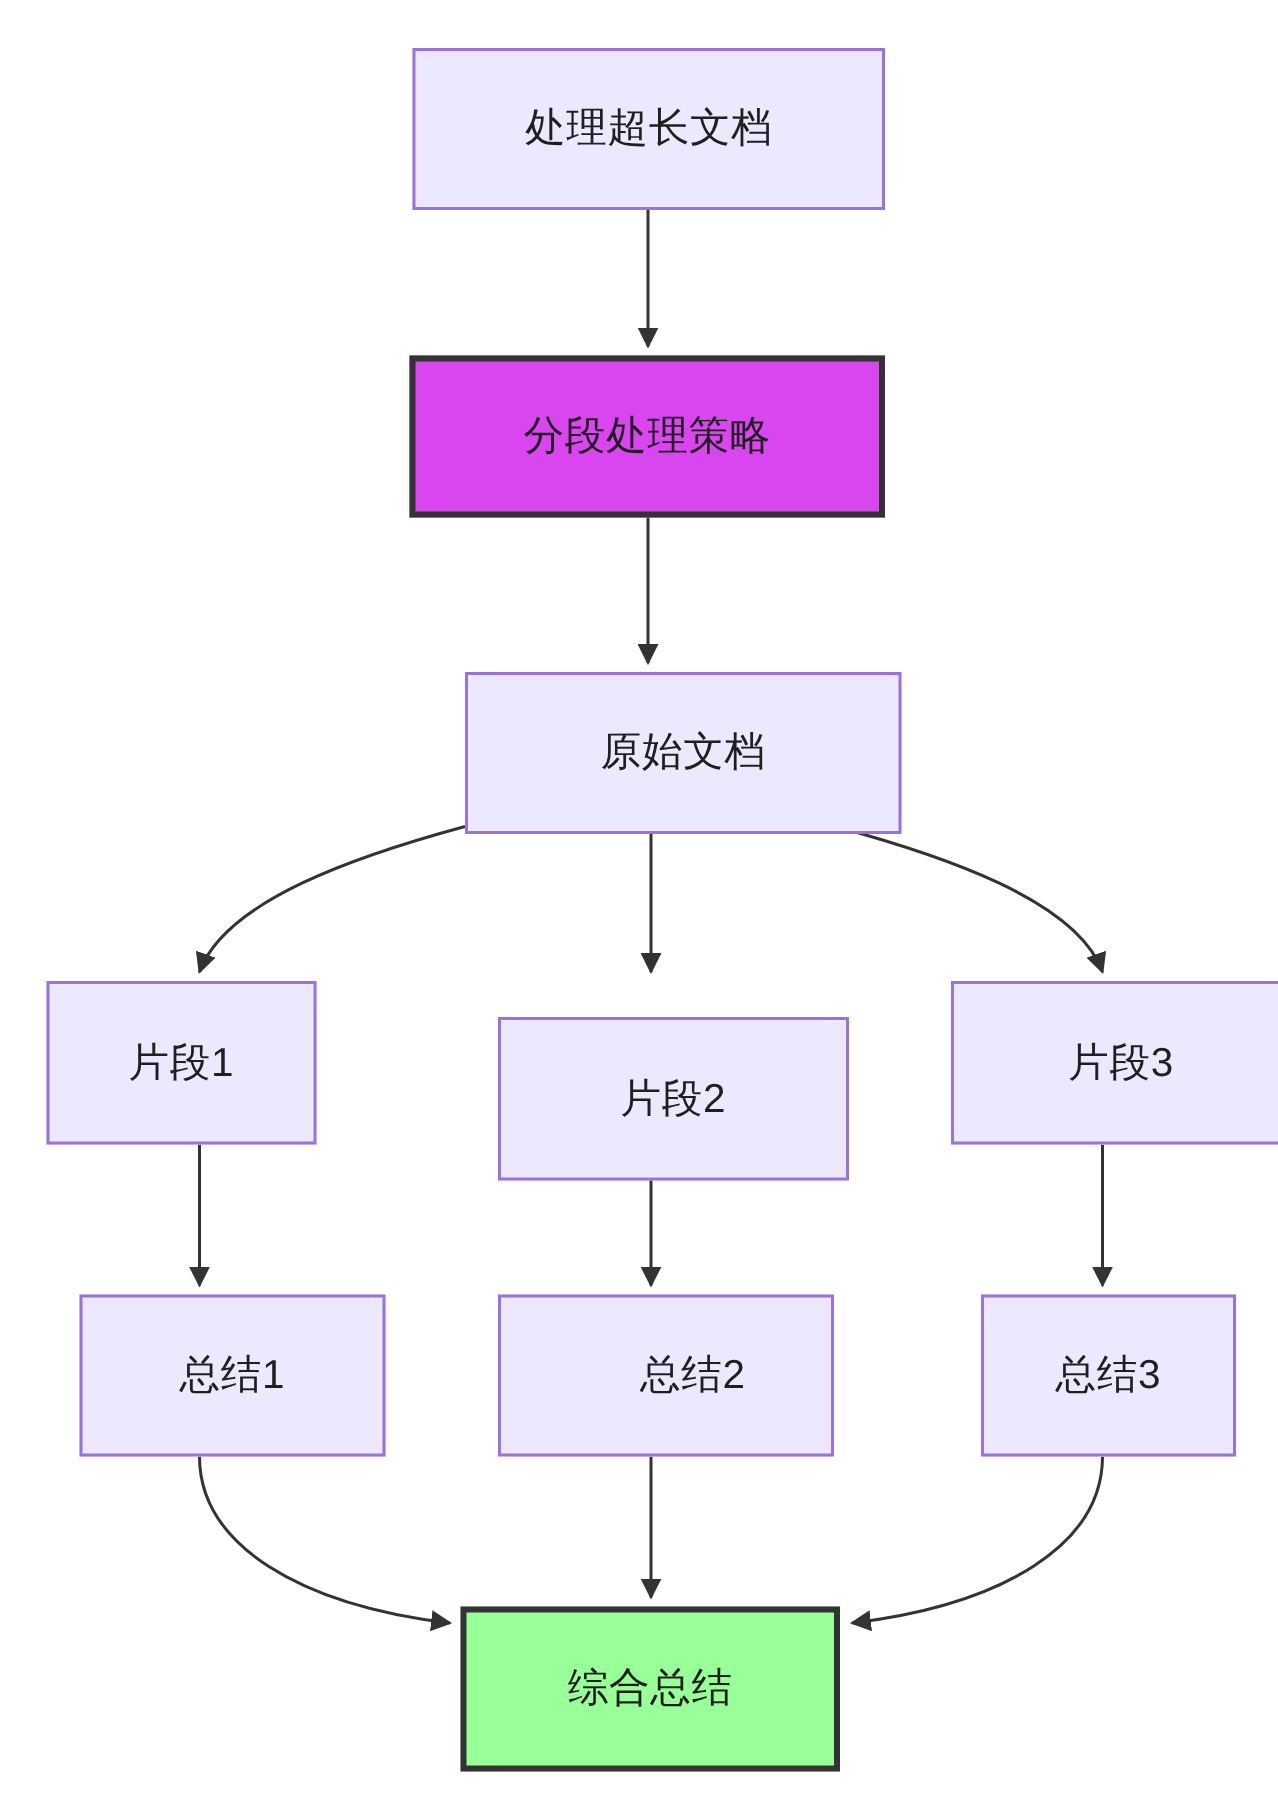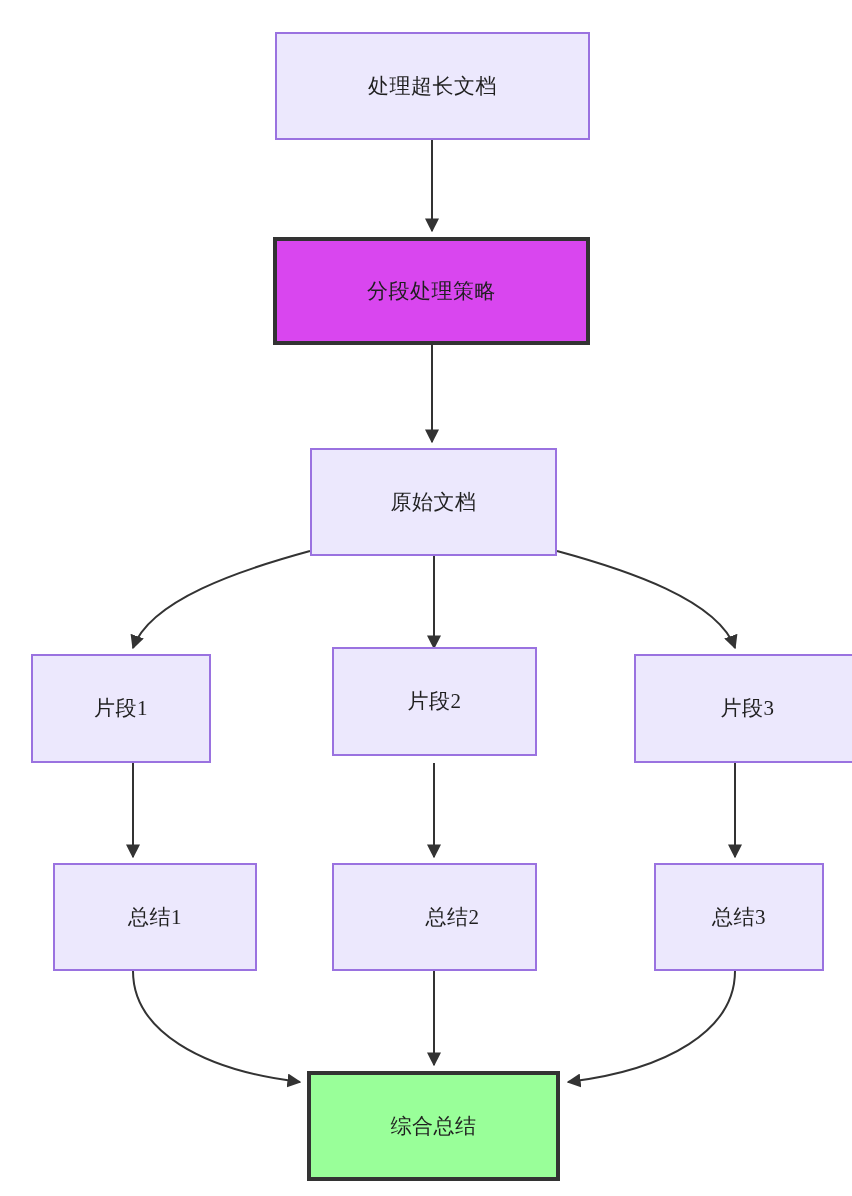--- a/index.html
+++ b/index.html
@@ -29,24 +29,23 @@
   }
   .node {
     position: absolute;
     box-sizing: border-box;
     display: flex;
     align-items: center;
     justify-content: center;
     text-align: center;
     line-height: 1.25;
     color: #1f1f1f;
-    font-size: 21px;
+    font-size: 27px;
     letter-spacing: 0.5px;
     z-index: 2;
-    font-family: Liberation Serif, serif;
   }
   .node.normal {
     background: #ece8fd;
     border: 2px solid #9a72e0;
   }
   .node.emphasis {
     background: #d946ef;
     border: 4px solid #333333;
   }
   .node.success {
@@ -94,41 +93,41 @@
   </svg>
 
   <div class="node normal" style="left:275px; top:32px; width:315px; height:108px;">
     <span class="node-label">处理超长文档</span>
   </div>
 
   <div class="node emphasis" style="left:273px; top:237px; width:317px; height:108px;">
     <span class="node-label">分段处理策略</span>
   </div>
 
-  <div class="node normal" style="left:310px; top:448px; width:247px; height:108px;">
+  <div class="node normal" style="left:310px; top:448px; width:291px; height:108px;">
     <span class="node-label">原始文档</span>
   </div>
 
   <div class="node normal" style="left:31px; top:654px; width:180px; height:109px;">
     <span class="node-label">片段1</span>
   </div>
 
-  <div class="node normal" style="left:332px; top:647px; width:205px; height:109px;">
+  <div class="node normal" style="left:332px; top:678px; width:234px; height:109px;">
     <span class="node-label">片段2</span>
   </div>
 
   <div class="node normal" style="left:634px; top:654px; width:227px; height:109px;">
     <span class="node-label">片段3</span>
   </div>
 
   <div class="node normal" style="left:31px; top:863px; width:204px; height:108px;margin-left:22px;">
     <span class="node-label">总结1</span>
   </div>
 
-  <div class="node normal" style="left:332px; top:863px; width:205px; height:108px;padding-left:36px;">
+  <div class="node normal" style="left:332px; top:863px; width:224px; height:108px;padding-left:36px;">
     <span class="node-label">总结2</span>
   </div>
 
   <div class="node normal" style="left:654px; top:863px; width:170px; height:108px;">
     <span class="node-label">总结3</span>
   </div>
 
   <div class="node success" style="left:307px; top:1071px; width:253px; height:110px;">
     <span class="node-label">综合总结</span>
   </div>

